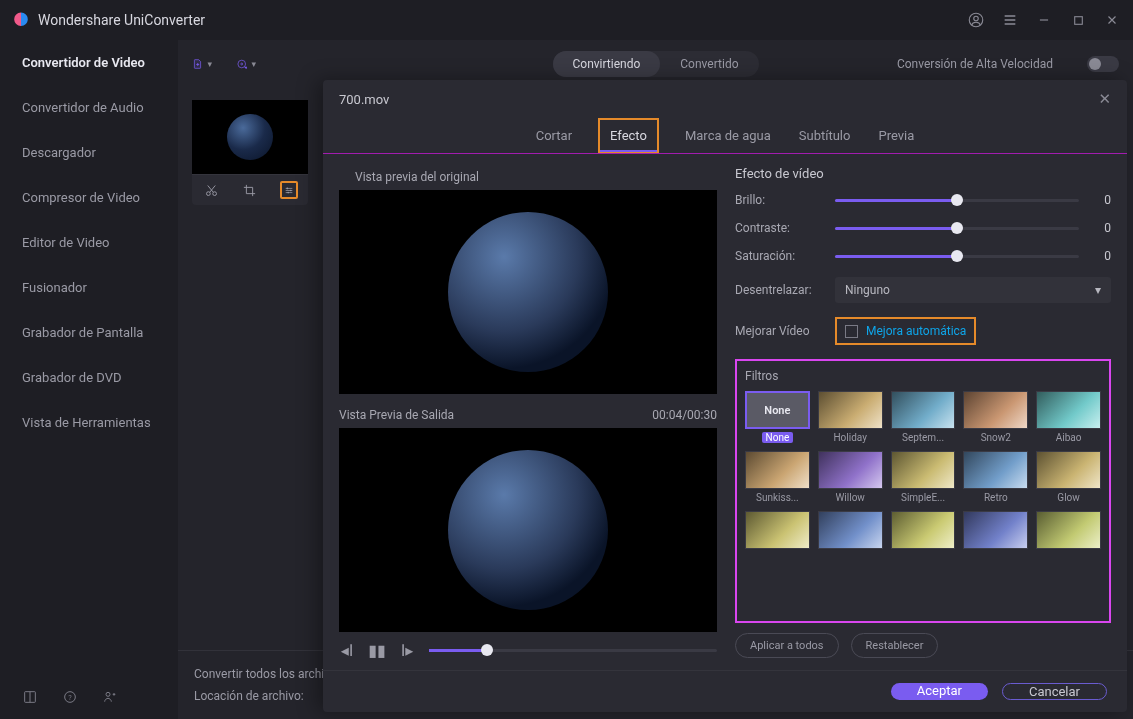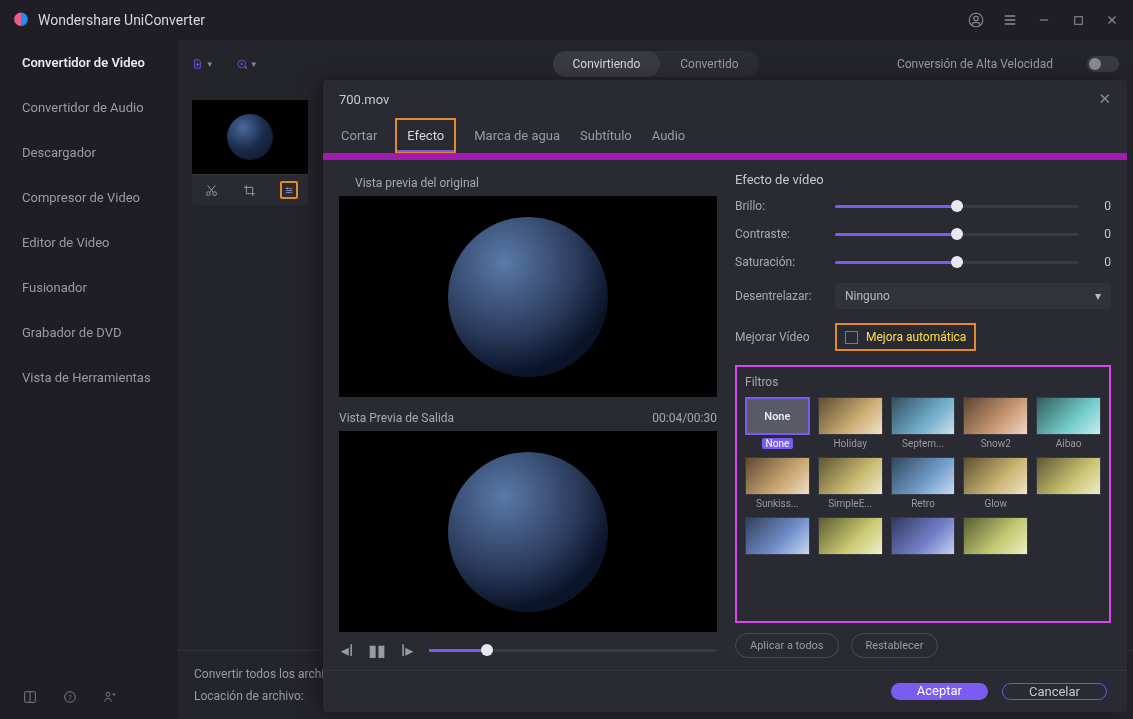--- a/index.html
+++ b/index.html
@@ -35,21 +35,21 @@
 .thumb-tools{display:flex;justify-content:space-around;padding:6px 0;border-top:1px solid #34343c;}
 .thumb-tool{width:18px;height:18px;display:flex;align-items:center;justify-content:center;color:#9a9aa5;cursor:pointer;}
 .thumb-tool.boxed{border:2px solid #e58a2a;border-radius:2px;padding:2px;}
 .bottom-bar{position:absolute;bottom:0;left:0;width:100%;padding:12px 16px;background:#24242b;border-top:1px solid #32323a;font-size:12px;color:#9a9aa5;}
 .bottom-bar div{padding:4px 0;}
 
 .modal{position:absolute;left:323px;top:80px;width:804px;height:632px;background:#2a2a32;border-radius:4px;box-shadow:-6px 0 20px rgba(0,0,0,.35);display:flex;flex-direction:column;}
 .modal-head{display:flex;align-items:center;padding:10px 16px;}
 .modal-title{font-size:13px;color:#c8c8d0;}
 .modal-close{margin-left:auto;color:#8a8a95;cursor:pointer;font-size:15px;}
-.tabrow{display:flex;gap:16px;padding:0 16px;border-bottom:7px solid #a21caf;}
+.tabrow{display:flex;gap:24px;padding:0 16px;border-bottom:1px solid #a21caf;justify-content:center;}
 .tab{padding:10px 2px;font-size:13px;color:#9a9aa5;cursor:pointer;position:relative;}
 .tab.active{color:#d8d8e0;}
 .tab.active::after{content:"";position:absolute;left:0;right:0;bottom:-1px;height:2px;background:#7a5cf0;}
 .tab.boxed{border:2px solid #e58a2a;padding:8px 10px;}
 .modal-body{flex:1;display:flex;padding:12px 16px;gap:18px;overflow:hidden;}
 .left-col{width:378px;display:flex;flex-direction:column;}
 .preview-lbl{font-size:12px;color:#a8a8b2;margin:4px 16px 6px;}
 .preview-box{width:100%;height:206px;background:#000;display:flex;align-items:center;justify-content:center;}
 .preview-earth{width:160px;height:160px;border-radius:50%;background:radial-gradient(circle at 35% 28%,#5a7aaa,#2a3a5a 48%,#0a1428 72%);}
 .row2-head{display:flex;justify-content:space-between;margin:14px 0 6px;font-size:12px;color:#a8a8b2;}
@@ -64,21 +64,21 @@
 .slider-label{width:88px;font-size:12px;color:#a8a8b2;}
 .slider-track{flex:1;height:3px;background:#3a3a44;position:relative;border-radius:2px;}
 .slider-fill{position:absolute;left:0;top:0;height:100%;width:50%;background:#7a5cf0;border-radius:2px;}
 .slider-knob{position:absolute;left:50%;top:50%;transform:translate(-50%,-50%);width:12px;height:12px;background:#e8e8f0;border-radius:50%;}
 .slider-val{width:20px;text-align:right;font-size:12px;color:#c8c8d0;}
 .select-row{display:flex;align-items:center;margin-bottom:14px;gap:12px;}
 .select-box{flex:1;background:#32323a;border-radius:3px;padding:6px 10px;font-size:12px;color:#b8b8c0;display:flex;justify-content:space-between;align-items:center;cursor:pointer;}
 .check-row{display:flex;align-items:center;margin-bottom:14px;gap:12px;}
 .check-box{display:flex;align-items:center;gap:8px;border:2px solid #e58a2a;padding:5px 8px;}
 .cb{width:13px;height:13px;border:1px solid #7a7a85;background:transparent;cursor:pointer;}
-.cb-label{font-size:12px;color:#fde047;}
+.cb-label{font-size:12px;color:#0ea5e9;}
 .filters-block{border:2px solid #d946ef;padding:8px;flex:1;}
 .filters-title{font-size:12px;color:#a8a8b2;margin-bottom:8px;}
 .filter-grid{display:grid;grid-template-columns:repeat(5,1fr);gap:8px;}
 .filter-cell{display:flex;flex-direction:column;align-items:center;gap:3px;}
 .filter-thumb{width:100%;height:38px;background:linear-gradient(135deg,#5a4a3a,#c8a878 60%,#f0e8d8);border:1px solid #3a3a44;cursor:pointer;}
 .filter-thumb.none{background:#5a5a65;display:flex;align-items:center;justify-content:center;font-size:11px;font-weight:600;color:#e8e8f0;border:2px solid #7a5cf0;}
 .filter-name{font-size:10px;color:#9a9aa5;white-space:nowrap;overflow:hidden;text-overflow:ellipsis;max-width:100%;}
 .filter-name.sel{background:#7a5cf0;color:#fff;padding:0 4px;border-radius:2px;}
 .action-row{display:flex;gap:12px;margin:10px 0 0;}
 .pill{padding:5px 14px;border:1px solid #4a4a55;border-radius:14px;font-size:11px;color:#9a9aa5;cursor:pointer;}
@@ -132,20 +132,21 @@
 </div>
 
 <div class="main-row">
   <div class="sidebar">
     <div class="sidebar-item active">Convertidor de Video</div>
     <div class="sidebar-item">Convertidor de Audio</div>
     <div class="sidebar-item">Descargador</div>
     <div class="sidebar-item">Compresor de Video</div>
     <div class="sidebar-item">Editor de Video</div>
     <div class="sidebar-item">Fusionador</div>
+    <div class="sidebar-item">Grabador de Pantalla</div>
     <div class="sidebar-item">Grabador de DVD</div>
     <div class="sidebar-item">Vista de Herramientas</div>
     <div class="sidebar-spacer"></div>
     <div class="sidebar-footer">
       <span class="sidebar-footer-icon">
           <svg width="16" height="16" viewBox="0 0 24 24">
             <rect x="4" y="4" width="16" height="16" rx="1" fill="none" stroke="#7a7a85" stroke-width="1.5"></rect>
             <path stroke="#7a7a85" stroke-width="1.5" d="M12 4v16"></path>
           </svg>
         </span>
@@ -232,21 +233,21 @@
 <div class="modal">
   <div class="modal-head">
     <span class="modal-title">700.mov</span>
     <span class="modal-close">✕</span>
   </div>
   <div class="tabrow">
     <div class="tab">Cortar</div>
     <div class="tab active boxed">Efecto</div>
     <div class="tab">Marca de agua</div>
     <div class="tab">Subtítulo</div>
-    <div class="tab">Audio</div>
+    <div class="tab">Previa</div>
   </div>
   <div class="modal-body">
     <div class="left-col">
       <div class="preview-lbl">Vista previa del original</div>
       <div class="preview-box">
           <div class="preview-earth"></div>
         </div>
       <div class="row2-head">
         <span>Vista Previa de Salida</span>
         <span>00:04/00:30</span>
@@ -330,20 +331,24 @@
             </div>
             <div class="filter-cell">
               <div class="filter-thumb" style="background: linear-gradient(135deg, rgb(50, 93, 93), rgb(114, 202, 202) 60%, rgb(200, 239, 239));"></div>
               <div class="filter-name">Aibao</div>
             </div>
             <div class="filter-cell">
               <div class="filter-thumb" style="background: linear-gradient(135deg, rgb(93, 75, 50), rgb(202, 165, 114) 60%, rgb(239, 223, 200));"></div>
               <div class="filter-name">Sunkiss...</div>
             </div>
             <div class="filter-cell">
+              <div class="filter-thumb" style="background: linear-gradient(135deg, rgb(64, 50, 93), rgb(144, 114, 202) 60%, rgb(213, 200, 239));"></div>
+              <div class="filter-name">Willow</div>
+            </div>
+            <div class="filter-cell">
               <div class="filter-thumb" style="background: linear-gradient(135deg, rgb(93, 86, 50), rgb(202, 187, 114) 60%, rgb(239, 232, 200));"></div>
               <div class="filter-name">SimpleE...</div>
             </div>
             <div class="filter-cell">
               <div class="filter-thumb" style="background: linear-gradient(135deg, rgb(50, 71, 93), rgb(114, 158, 202) 60%, rgb(200, 219, 239));"></div>
               <div class="filter-name">Retro</div>
             </div>
             <div class="filter-cell">
               <div class="filter-thumb" style="background: linear-gradient(135deg, rgb(93, 82, 50), rgb(202, 180, 114) 60%, rgb(239, 229, 200));"></div>
               <div class="filter-name">Glow</div>

